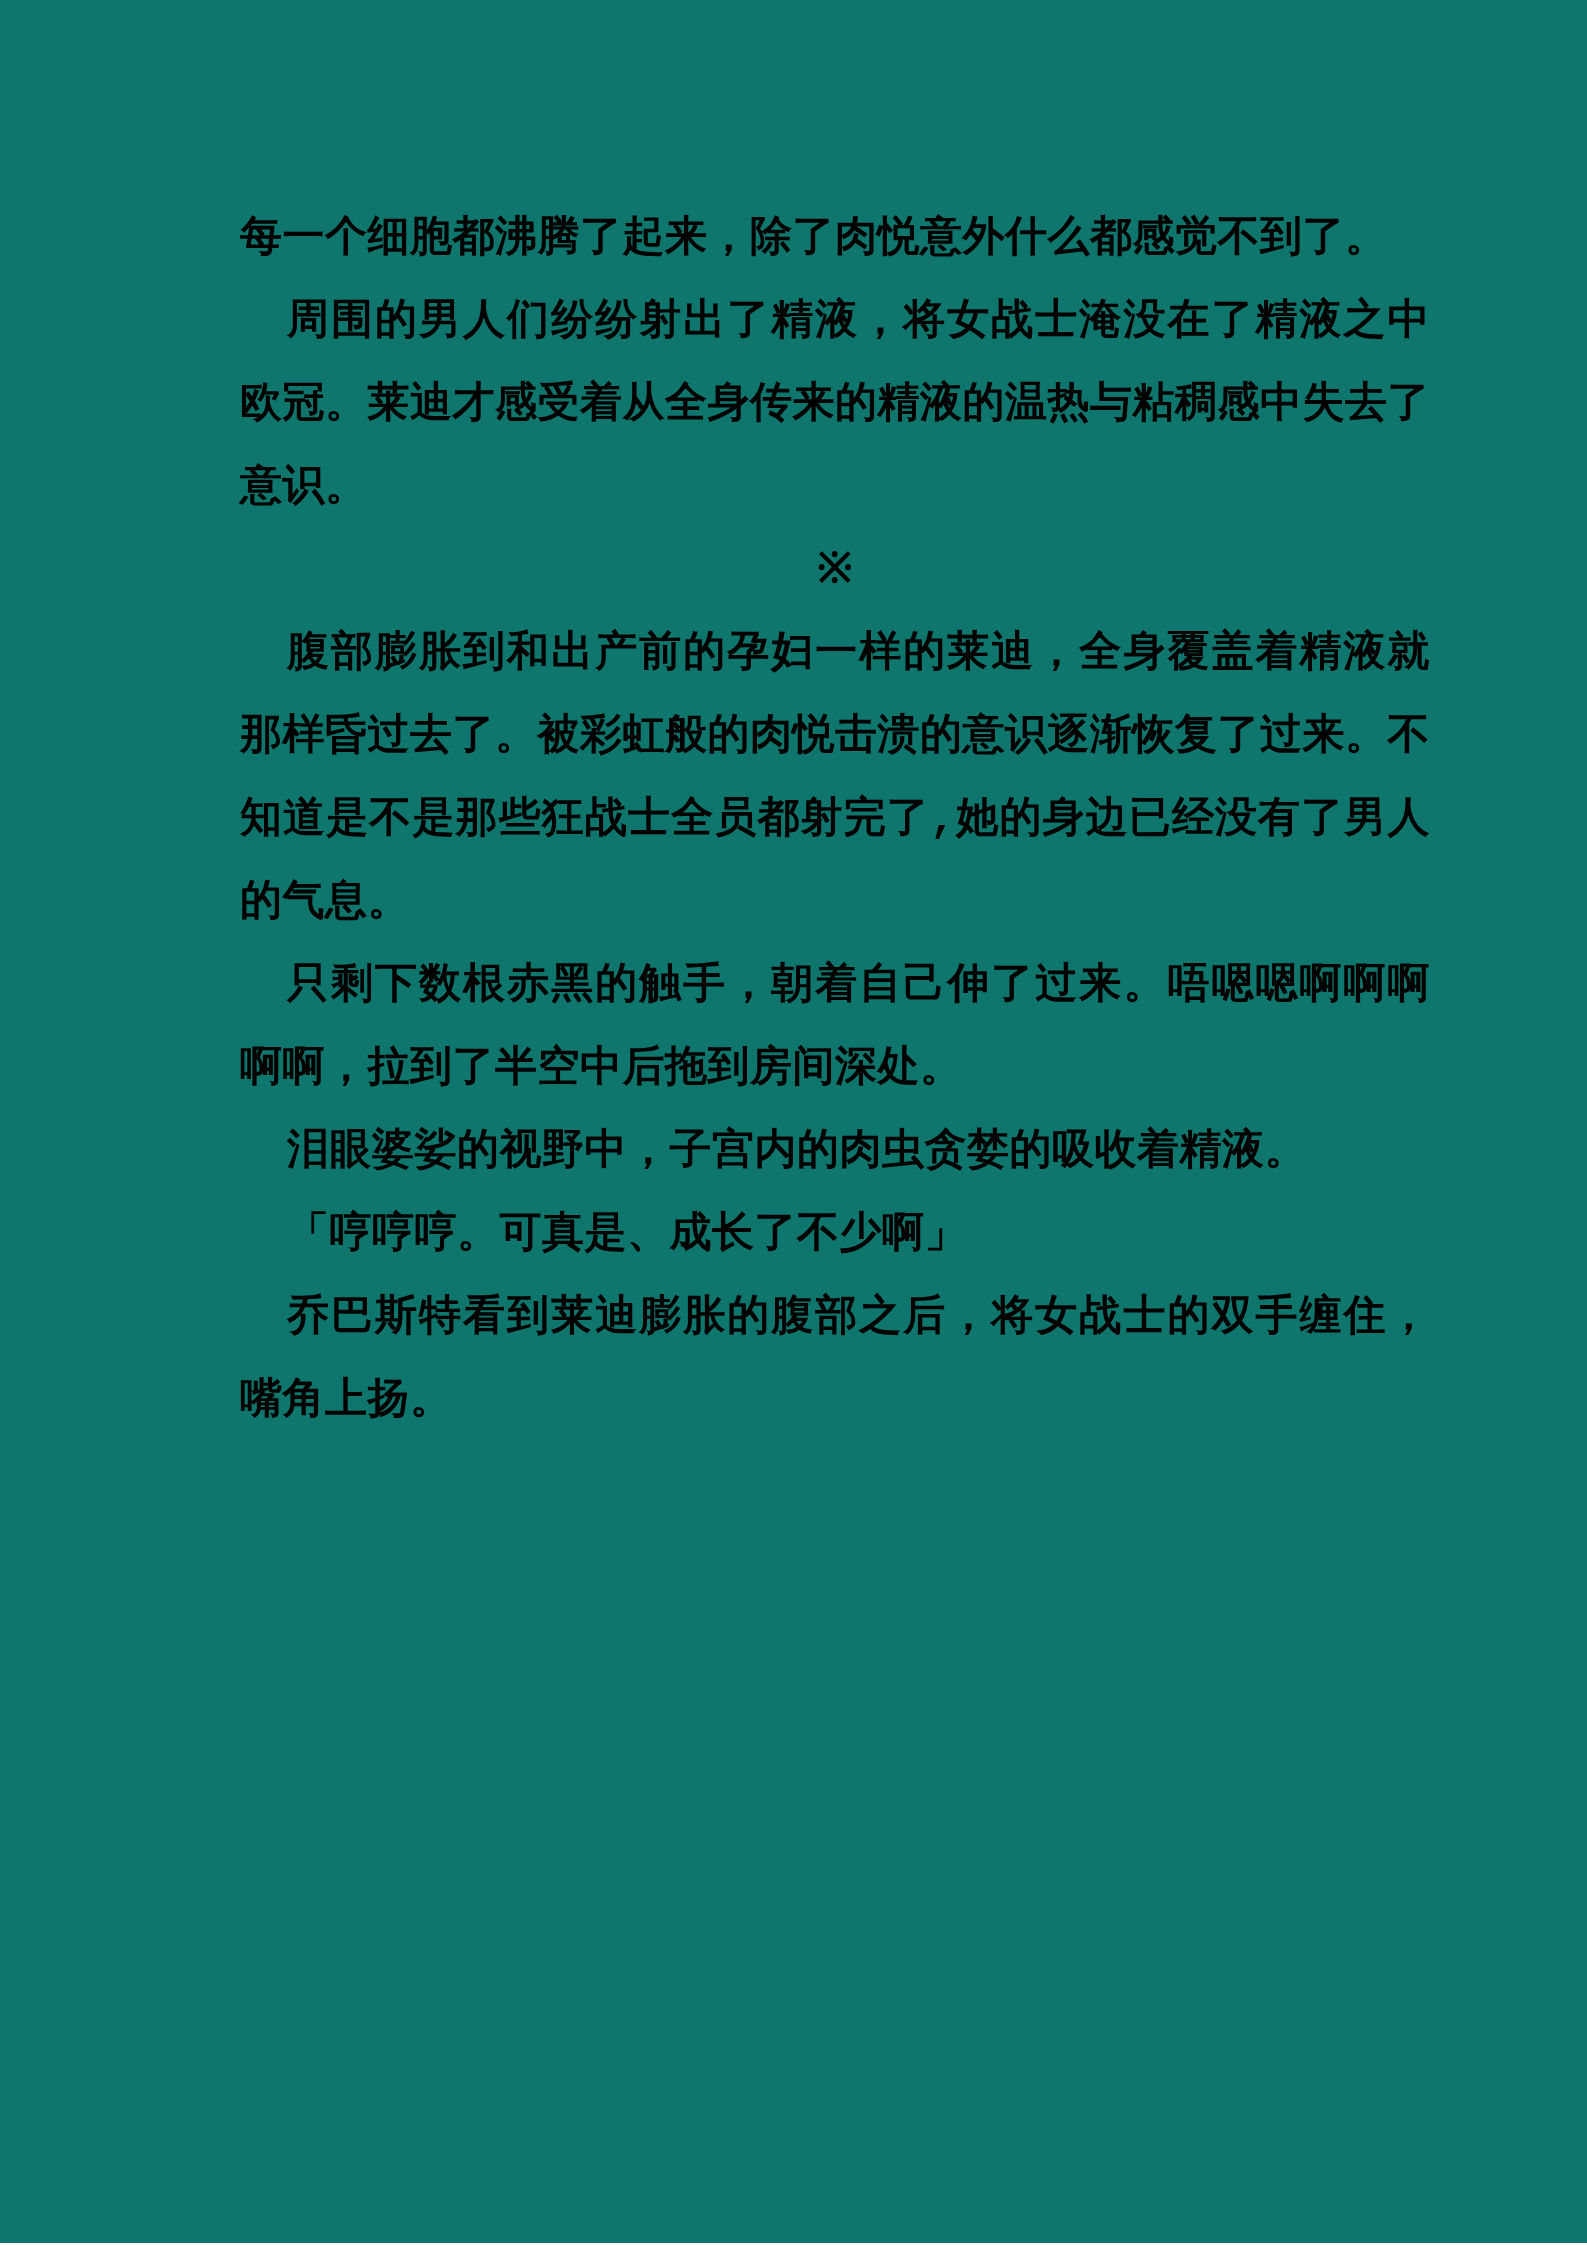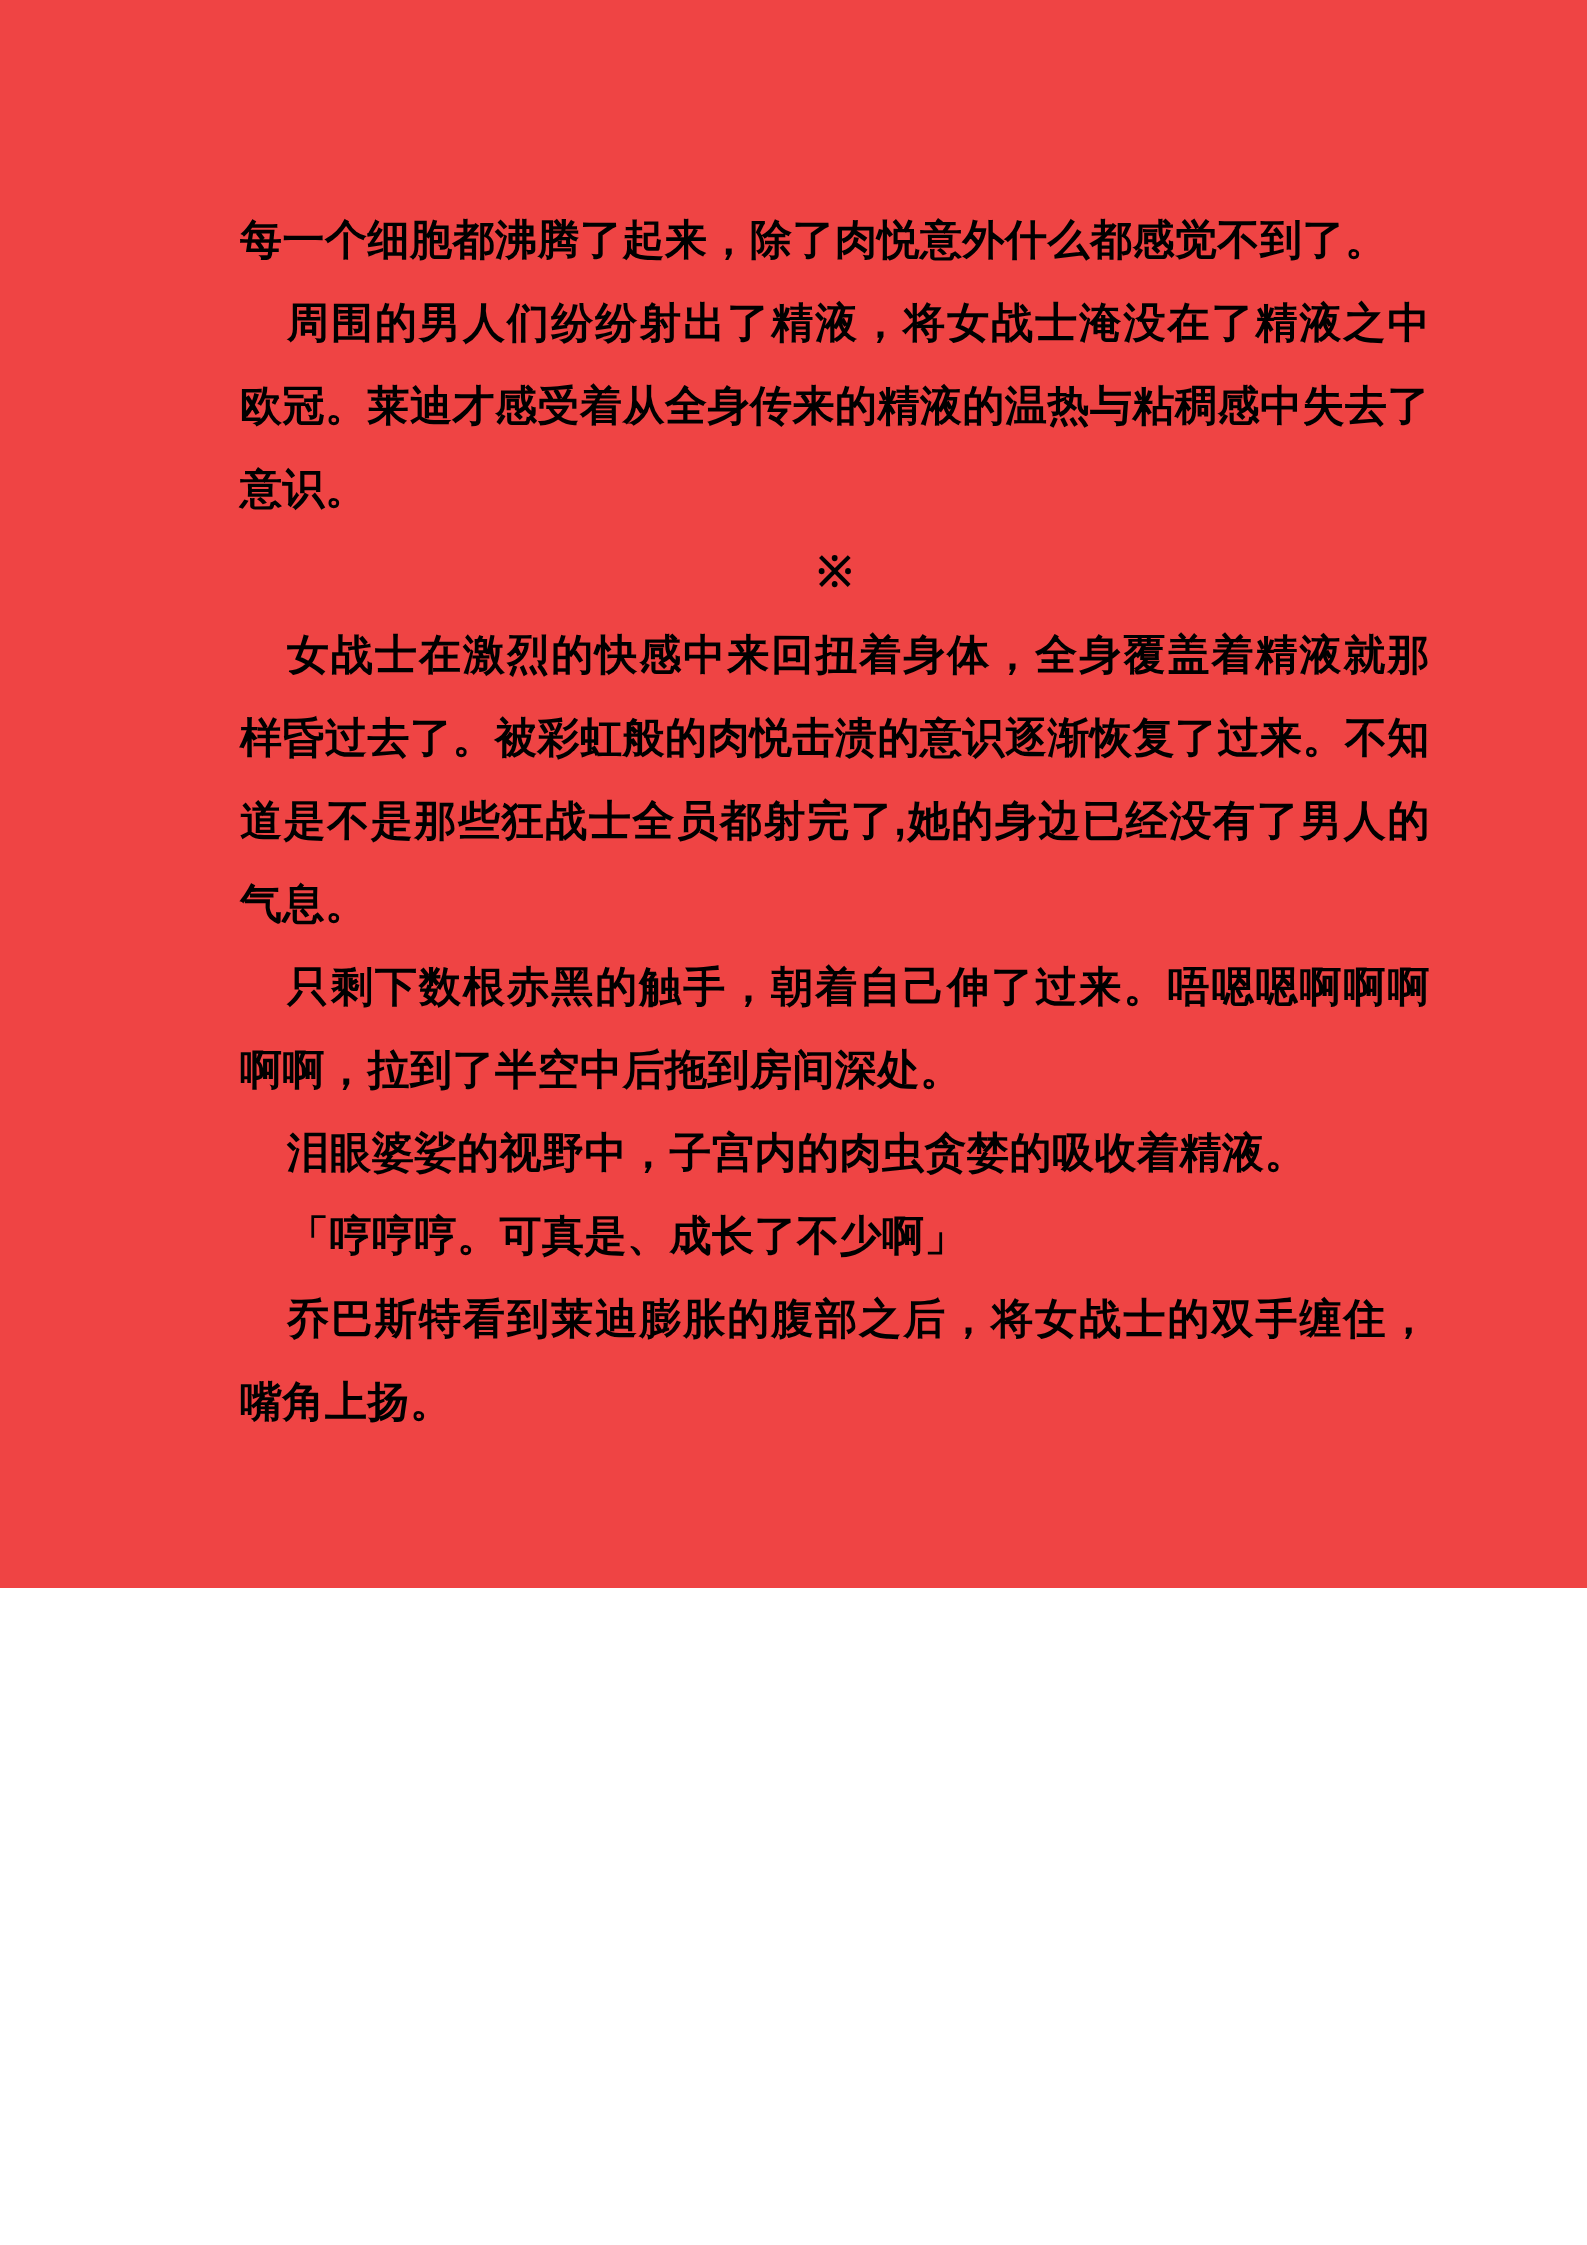--- a/index.html
+++ b/index.html
@@ -3,26 +3,26 @@
 <meta charset="utf-8">
 <style>
   html, body {
     margin: 0;
     padding: 0;
     background: #ffffff;
   }
   .page {
     position: relative;
     width: 1587px;
-    height: 1588px;
-    background: #ef4444;
+    height: 2243px;
+    background: #0f766e;
     box-sizing: border-box;
     padding: 198px 157px 0 240px;
     overflow: hidden;
-    font-family: Liberation Sans, sans-serif;
+    font-family: Liberation Mono, monospace;
     color: #000000;
   }
   .page p {
     margin: 0;
     font-size: 42px;
     line-height: 83px;
     font-weight: 900;
     letter-spacing: 0.5px;
     text-align: justify;
     text-justify: inter-ideograph;
@@ -38,18 +38,18 @@
     text-indent: 0;
   }
 </style>
 </head>
 <body>
 
 <div class="page">
   <p class="noindent">每一个细胞都沸腾了起来，除了肉悦意外什么都感觉不到了。</p>
   <p class="indent">周围的男人们纷纷射出了精液，将女战士淹没在了精液之中欧冠。莱迪才感受着从全身传来的精液的温热与粘稠感中失去了意识。</p>
   <p class="center">※</p>
-  <p class="indent">女战士在激烈的快感中来回扭着身体，全身覆盖着精液就那样昏过去了。被彩虹般的肉悦击溃的意识逐渐恢复了过来。不知道是不是那些狂战士全员都射完了,她的身边已经没有了男人的气息。</p>
+  <p class="indent">腹部膨胀到和出产前的孕妇一样的莱迪，全身覆盖着精液就那样昏过去了。被彩虹般的肉悦击溃的意识逐渐恢复了过来。不知道是不是那些狂战士全员都射完了,她的身边已经没有了男人的气息。</p>
   <p class="indent">只剩下数根赤黑的触手，朝着自己伸了过来。唔嗯嗯啊啊啊啊啊，拉到了半空中后拖到房间深处。</p>
   <p class="indent">泪眼婆娑的视野中，子宫内的肉虫贪婪的吸收着精液。</p>
   <p class="indent">「哼哼哼。可真是、成长了不少啊」</p>
   <p class="indent">乔巴斯特看到莱迪膨胀的腹部之后，将女战士的双手缠住，嘴角上扬。</p>
 </div>
 
 </body></html>

